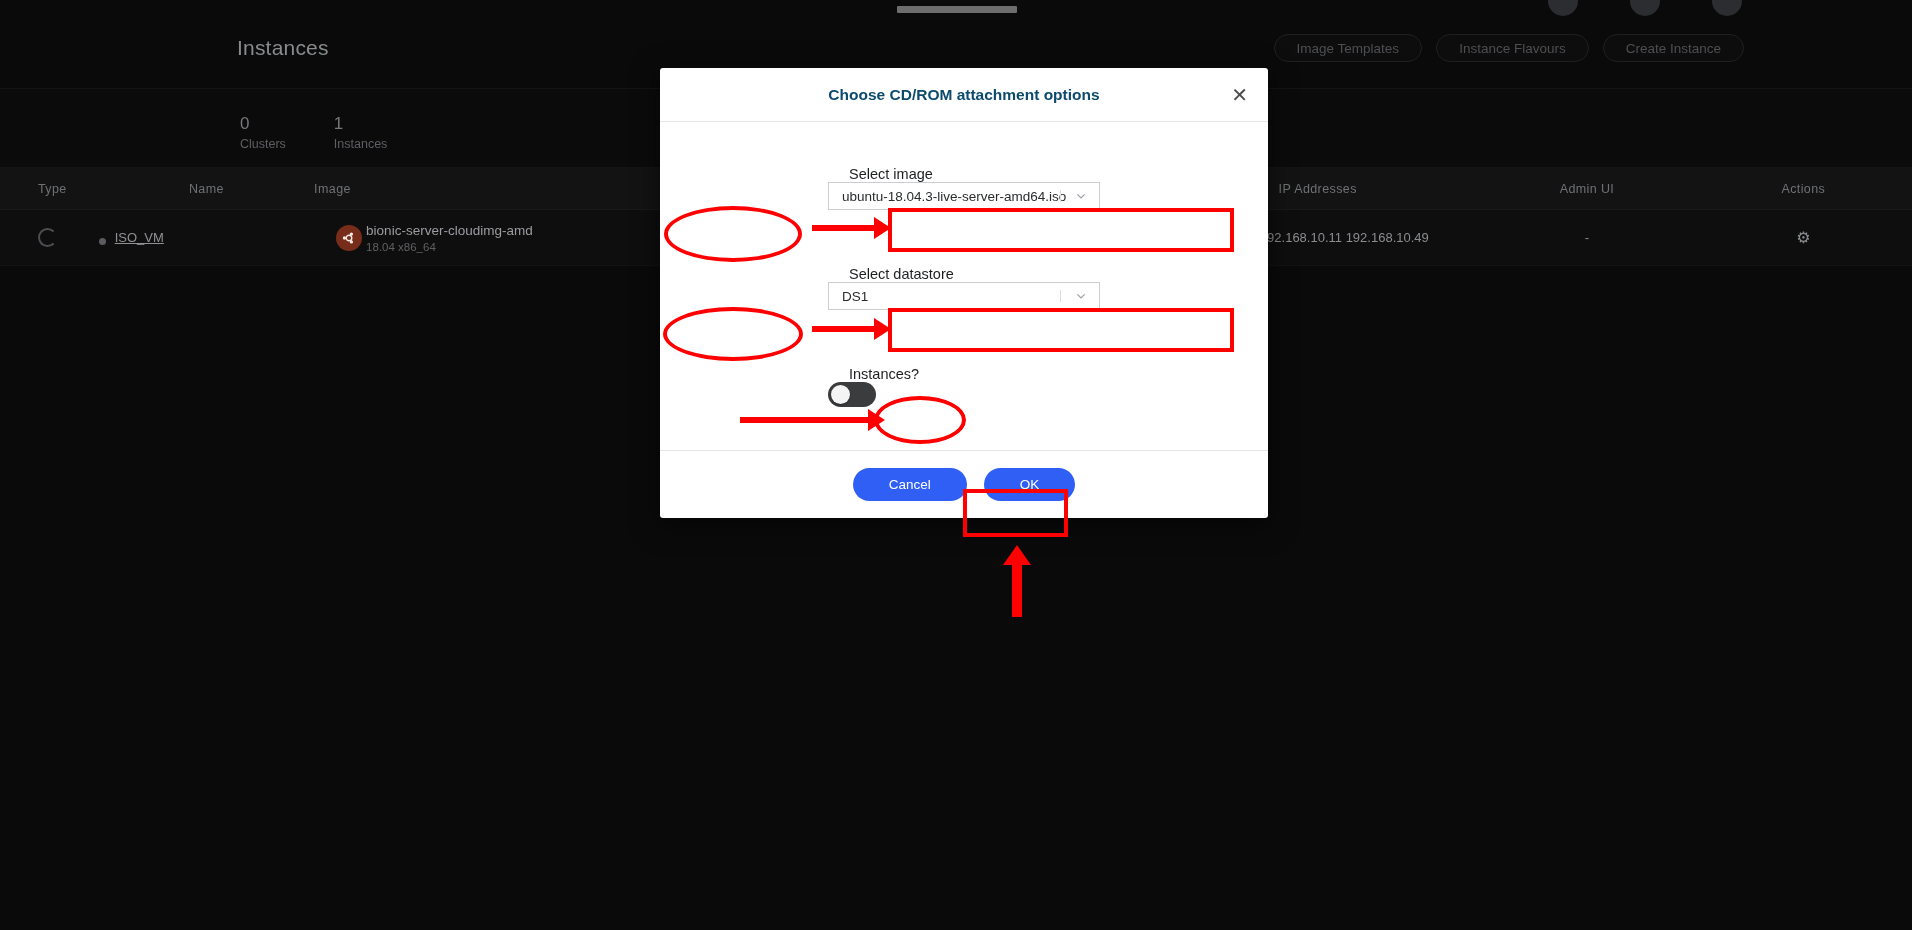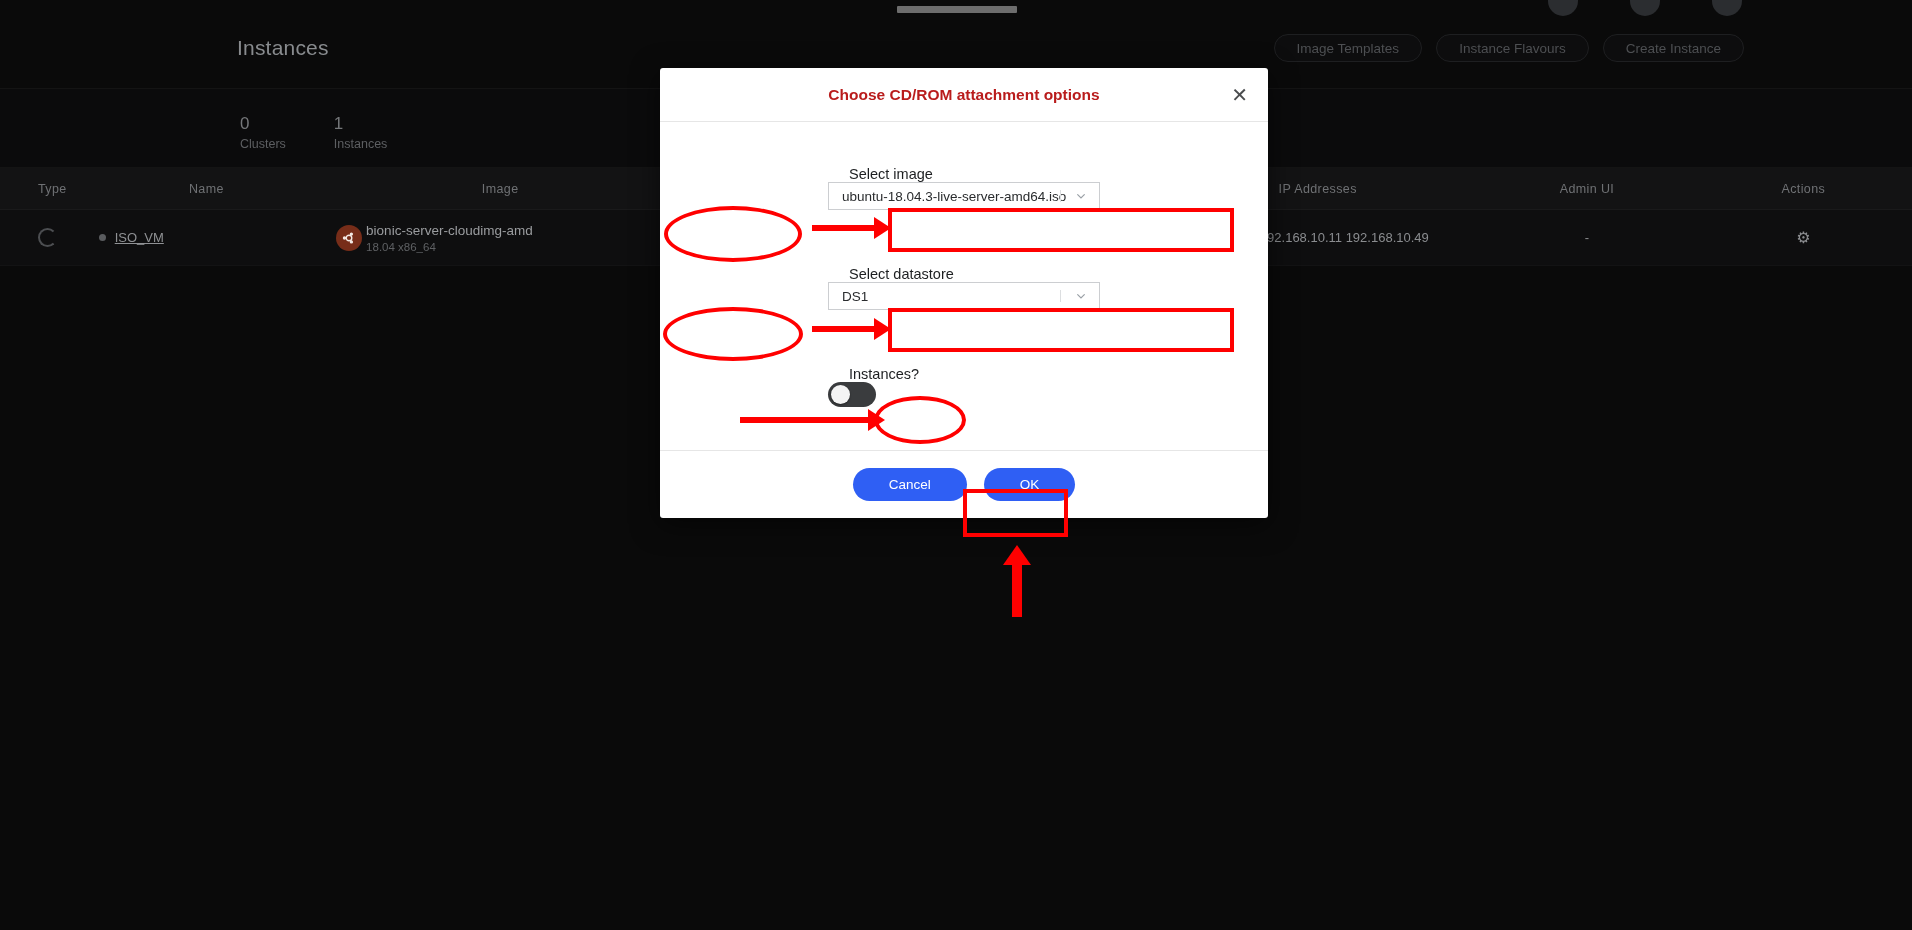--- a/index.html
+++ b/index.html
@@ -61,29 +61,29 @@
   }
   .c-type   { width:100px; padding-left:38px; }
   .c-name   { width:220px; }
   .c-image  { width:380px; }
   .c-status { width:420px; }
   .c-ip     { width:330px; text-align:center; }
   .c-admin  { width:220px; text-align:center; }
   .c-act    { width:222px; text-align:center; }
   .tbl-head .c-type{ }
   .tbl-head .c-name{ text-align:center; }
-  .tbl-head .c-image{ text-align:center; }
+  .tbl-head .c-image{ }
   .tbl-head .c-status{ text-align:center; }
 
   .spinner {
     width:19px; height:19px; border-radius:50%;
     border:2px solid #4c4e51; border-right-color:transparent;
     display:inline-block; vertical-align:middle;
   }
-  .namewrap { display:flex; align-items:center; gap:9px; }
+  .namewrap { display:flex; align-items:flex-end; gap:9px; }
   .dot { width:7px; height:7px; border-radius:50%; background:#5a5c5f; }
   .namelink { color:#8f9194; text-decoration:underline; font-size:13px; }
 
   .imgcell { display:flex; align-items:center; gap:4px; padding-left:22px; }
   .ubuntu {
     width:26px; height:26px; border-radius:50%; background:#772d19;
     display:flex; align-items:center; justify-content:center; flex:0 0 auto;
   }
   .img-txt-1 { font-size:13.5px; color:#9a9c9f; line-height:1.35; white-space:nowrap; }
   .img-txt-2 { font-size:11.5px; color:#5e6063; }
@@ -94,21 +94,21 @@
   .modal {
     position:absolute; left:660px; top:68px; width:608px;
     background:#fff; border-radius:3px;
     box-shadow:0 6px 28px rgba(0,0,0,.55);
     display:flex; flex-direction:column;
   }
   .modal-head {
     height:54px; display:flex; align-items:center; justify-content:center;
     position:relative; border-bottom:1px solid #e6e6e6;
   }
-  .modal-title { font-size:15.5px; font-weight:bold; color:#b91c1c; }
+  .modal-title { font-size:15.5px; font-weight:bold; color:#0c4a6e; }
   .modal-close {
     position:absolute; right:20px; top:50%; transform:translateY(-50%);
     font-size:20px; color:#4a4c4e; line-height:1; cursor:pointer;
   }
   .modal-body { padding:44px 56px 26px 56px; }
 
   .frow { display:flex; align-items:center; height:44px; margin-bottom:56px; position:relative;flex-direction:column; }
   .frow:last-child { margin-bottom:14px; }
   .flabel { width:230px; font-size:14.5px; color:#1d1f21; }
 

